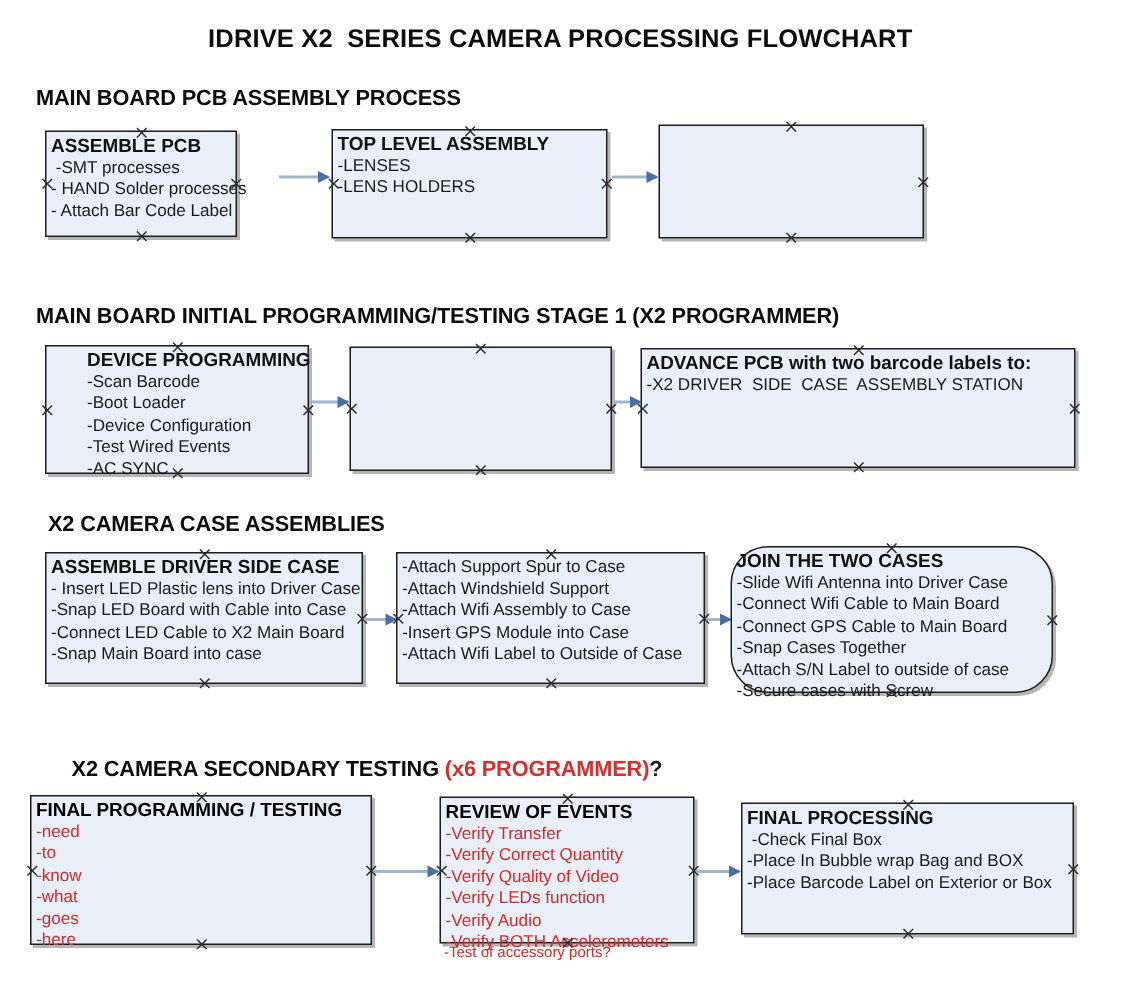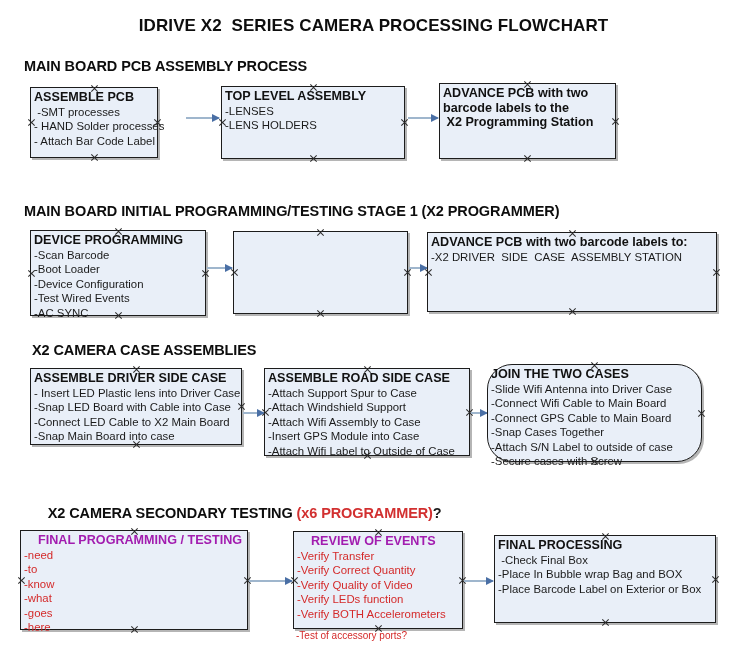--- a/index.html
+++ b/index.html
@@ -63,21 +63,21 @@
     line-height: 14.5px;
     display: block;
   }
   .node .nline {
     font-size: 11.4px;
     color: #1a1a1a;
     white-space: pre;
     line-height: 14.6px;
     display: block;
   }
-  .node.red .ntitle { color: #a21caf; margin-left: 14px; }
+  .node.red .ntitle { color: #000000; }
   .node.red .nline  { color: #d42a2a; }
   .node .body { padding: 2px 0 0 3px; }
 
   
   .overflow-line {
     position: absolute;
     font-size: 10px;
     color: #d42a2a;
     white-space: pre;
     line-height: 14.6px;
@@ -150,33 +150,28 @@
     </div>
     <span class="handle" style="left:50%; top:0;"></span>
     <span class="handle" style="left:50%; top:100%;"></span>
     <span class="handle" style="left:0; top:50%;"></span>
     <span class="handle" style="left:100%; top:50%;"></span>
   </div>
 
   <div class="conn" style="left:408px; top:117px; width:30px;"></div>
 
   <div class="node" style="left:439px; top:83px; width:177px; height:76px;">
-    <div class="body">
-      <span class="ntitle">ADVANCE PCB with two</span>
-      <span class="ntitle">barcode labels to the</span>
-      <span class="ntitle"> X2 Programming Station</span>
-    </div>
     <span class="handle" style="left:50%; top:0;"></span>
     <span class="handle" style="left:50%; top:100%;"></span>
     <span class="handle" style="left:100%; top:50%;"></span>
   </div>
 
   <div class="section-head" style="left:24px; top:203px;">MAIN BOARD INITIAL PROGRAMMING/TESTING STAGE 1 (X2 PROGRAMMER)</div>
 
-  <div class="node" style="left:30px; top:230px; width:176px; height:86px;">
+  <div class="node" style="left:30px; top:230px; width:176px; height:86px;padding-left:24px;">
     <div class="body">
       <span class="ntitle">DEVICE PROGRAMMING</span>
       <span class="nline">-Scan Barcode</span>
       <span class="nline">-Boot Loader</span>
       <span class="nline">-Device Configuration</span>
       <span class="nline">-Test Wired Events</span>
       <span class="nline">-AC SYNC</span>
     </div>
     <span class="handle" style="left:50%; top:0;"></span>
     <span class="handle" style="left:50%; top:100%;"></span>
@@ -201,38 +196,37 @@
       <span class="nline">-X2 DRIVER  SIDE  CASE  ASSEMBLY STATION</span>
     </div>
     <span class="handle" style="left:50%; top:0;"></span>
     <span class="handle" style="left:50%; top:100%;"></span>
     <span class="handle" style="left:0; top:50%;"></span>
     <span class="handle" style="left:100%; top:50%;"></span>
   </div>
 
   <div class="section-head" style="left:32px; top:342px;">X2 CAMERA CASE ASSEMBLIES</div>
 
-  <div class="node" style="left:30px; top:368px; width:212px; height:77px;">
+  <div class="node" style="left:30px; top:368px; width:212px; height:88px;">
     <div class="body">
       <span class="ntitle">ASSEMBLE DRIVER SIDE CASE</span>
       <span class="nline">- Insert LED Plastic lens into Driver Case</span>
       <span class="nline">-Snap LED Board with Cable into Case</span>
       <span class="nline">-Connect LED Cable to X2 Main Board</span>
       <span class="nline">-Snap Main Board into case</span>
     </div>
     <span class="handle" style="left:50%; top:0;"></span>
     <span class="handle" style="left:50%; top:100%;"></span>
     <span class="handle" style="left:100%; top:50%;"></span>
   </div>
 
   <div class="conn" style="left:243px; top:412px; width:21px;"></div>
 
   <div class="node" style="left:264px; top:368px; width:206px; height:88px;">
     <div class="body">
-      <span class="ntitle">ASSEMBLE ROAD SIDE CASE</span>
       <span class="nline">-Attach Support Spur to Case</span>
       <span class="nline">-Attach Windshield Support</span>
       <span class="nline">-Attach Wifi Assembly to Case</span>
       <span class="nline">-Insert GPS Module into Case</span>
       <span class="nline">-Attach Wifi Label to Outside of Case</span>
     </div>
     <span class="handle" style="left:50%; top:0;"></span>
     <span class="handle" style="left:50%; top:100%;"></span>
     <span class="handle" style="left:0; top:50%;"></span>
     <span class="handle" style="left:100%; top:50%;"></span>
@@ -277,20 +271,21 @@
 
   <div class="conn" style="left:249px; top:580px; width:43px;"></div>
 
   <div class="node red" style="left:293px; top:531px; width:170px; height:98px;">
     <div class="body">
       <span class="ntitle">REVIEW OF EVENTS</span>
       <span class="nline">-Verify Transfer</span>
       <span class="nline">-Verify Correct Quantity</span>
       <span class="nline">-Verify Quality of Video</span>
       <span class="nline">-Verify LEDs function</span>
+      <span class="nline">-Verify Audio</span>
       <span class="nline">-Verify BOTH Accelerometers</span>
     </div>
     <span class="handle" style="left:50%; top:0;"></span>
     <span class="handle" style="left:50%; top:100%;"></span>
     <span class="handle" style="left:0; top:50%;"></span>
     <span class="handle" style="left:100%; top:50%;"></span>
   </div>
 
   <div class="overflow-line" style="left:296px; top:629px;">-Test of accessory ports?</div>
 

